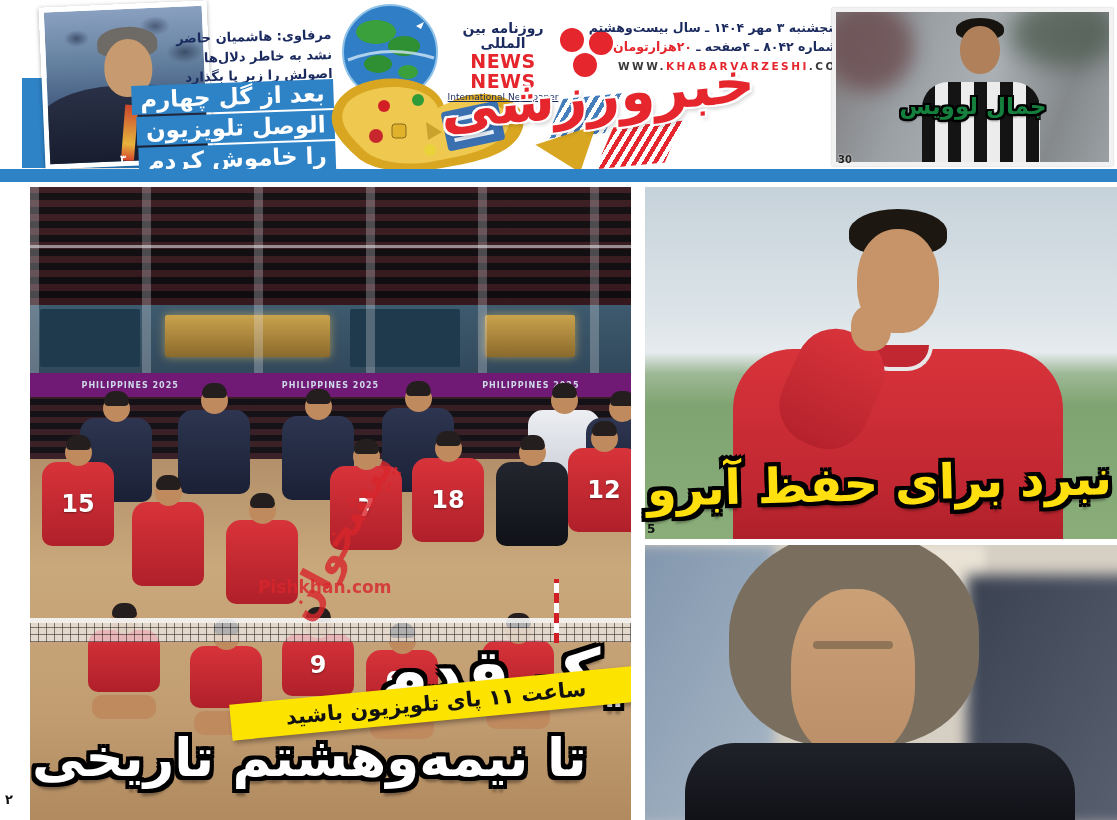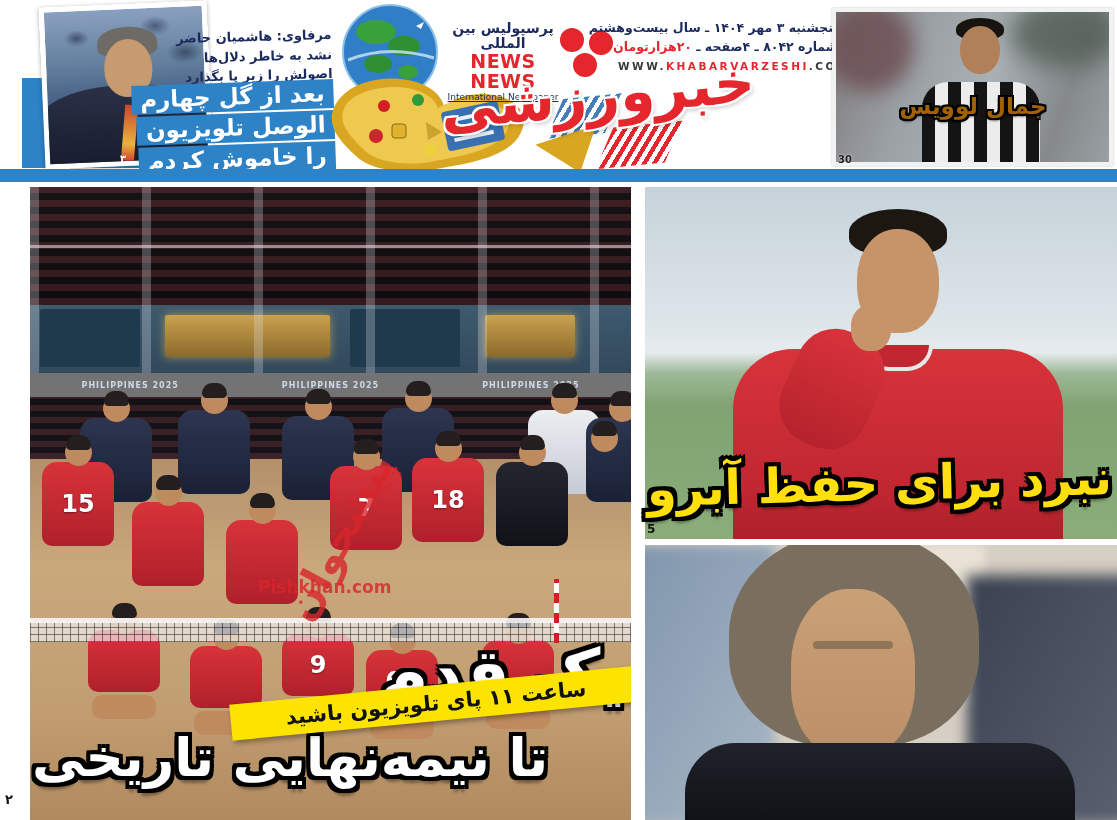--- a/index.html
+++ b/index.html
@@ -10,21 +10,21 @@
     font-family:"DejaVu Sans",sans-serif;
   }
   .abs{position:absolute;}
 
   
   .ow{color:#fff;text-shadow:
     -4px -4px 0 #000,4px -4px 0 #000,-4px 4px 0 #000,4px 4px 0 #000,
     -4px 0 0 #000,4px 0 0 #000,0 -4px 0 #000,0 4px 0 #000,
     -2px -2px 0 #000,2px -2px 0 #000,-2px 2px 0 #000,2px 2px 0 #000,
     0 7px 3px rgba(0,0,0,.35);}
-  .ow-sm{color:#a16207;text-shadow:
+  .ow-sm{color:#15803d;text-shadow:
     -2px -2px 0 #000,2px -2px 0 #000,-2px 2px 0 #000,2px 2px 0 #000,
     -2px 0 0 #000,2px 0 0 #000,0 -2px 0 #000,0 2px 0 #000,0 3px 2px rgba(0,0,0,.5);}
   .oy{color:#ffdf0e;text-shadow:
     -4px -4px 0 #000,4px -4px 0 #000,-4px 4px 0 #000,4px 4px 0 #000,
     -4px 0 0 #000,4px 0 0 #000,0 -4px 0 #000,0 4px 0 #000,
     -2px -2px 0 #000,2px -2px 0 #000,-2px 2px 0 #000,2px 2px 0 #000,
     0 6px 3px rgba(0,0,0,.4);}
 
   
   .blue-bar{left:0;top:169px;width:1117px;height:13px;background:#2e82c6;}
@@ -111,21 +111,21 @@
       repeating-linear-gradient(0deg,rgba(90,31,36,.45) 0 7px,rgba(10,8,10,.6) 7px 14px),
       linear-gradient(180deg,#2a2326,#151317);}
   .vb .pillars{position:absolute;left:0;top:0;width:100%;height:210px;
     background:repeating-linear-gradient(90deg,rgba(225,228,235,.28) 0 9px,transparent 9px 112px);}
   .vb .rail{position:absolute;left:0;top:58px;width:100%;height:3px;background:rgba(230,235,240,.55);}
   .vb .tierMid{position:absolute;left:0;top:118px;width:100%;height:68px;
     background:linear-gradient(180deg,#3e5a6e,#32495c);}
   .vb .goldbox{position:absolute;top:128px;height:42px;border-radius:2px;
     background:linear-gradient(180deg,#caa24d,#8a6a2c);box-shadow:0 0 10px rgba(230,190,90,.6);}
   .vb .panel{position:absolute;top:122px;height:58px;background:#1f3a4d;border-radius:2px;}
-  .vb .led{position:absolute;left:0;top:186px;width:100%;height:24px;background:#737373;
+  .vb .led{position:absolute;left:0;top:186px;width:100%;height:24px;background:#701a75;
     display:flex;align-items:center;justify-content:space-around;}
   .vb .led span{color:#cfd8e8;font-size:8px;font-weight:bold;letter-spacing:1px;white-space:nowrap;}
   .vb .tierLow{position:absolute;left:0;top:210px;width:100%;height:62px;
     background:
       repeating-linear-gradient(0deg,rgba(120,40,45,.28) 0 6px,rgba(12,10,14,.55) 6px 12px),
       linear-gradient(180deg,#1d1a1f,#242026);}
   .vb .court{position:absolute;left:0;top:272px;width:100%;height:361px;
     background:linear-gradient(180deg,#b3906a 0%,#c9a87c 30%,#c29d72 70%,#b18a5f 100%);}
   .vb .net{position:absolute;left:0;top:431px;width:100%;height:24px;z-index:5;opacity:.92;
     border-top:5px solid #f5f5f5;
@@ -254,21 +254,21 @@
     <circle cx="92" cy="28" r="6" fill="#2e9a38"></circle>
     <rect x="66" y="52" width="14" height="14" rx="3" fill="#e0b12a" stroke="#8a6a1c"></rect>
     <circle cx="50" cy="64" r="7" fill="#c9272e"></circle>
     <path d="M100,50 l16,10 -14,8 z" fill="#caa22e"></path>
     <rect x="118" y="34" width="58" height="40" rx="4" transform="rotate(-12 147 54)" fill="#3a6fb0"></rect>
     <path d="M126,44 h40 M126,54 h40 M126,64 h40" transform="rotate(-12 147 54)" stroke="#e8f0f8" stroke-width="4"></path>
     <circle cx="104" cy="78" r="6" fill="#e9d23a"></circle>
   </svg>
 
   <div class="abs tagline">
-    <div class="fa">پرسپولیس بین المللی</div>
+    <div class="fa">روزنامه بین المللی</div>
     <div class="en">NEWS NEWS</div>
     <div class="sub">International Newspaper</div>
   </div>
 
   <div class="abs dot" style="left:560px;top:28px;"></div>
   <div class="abs dot" style="left:589px;top:31px;"></div>
   <div class="abs dot" style="left:573px;top:53px;"></div>
 
   <div class="abs hatch-blue"></div>
   <div class="abs gold-tri"></div>
@@ -363,20 +363,23 @@
         <div class="torso red">
           <span class="num">18</span>
         </div>
       </div>
     <div class="fig" style="left:466px;top:252px;">
         <div class="head"></div>
         <div class="torso black"></div>
       </div>
     <div class="fig" style="left:538px;top:238px;">
         <div class="head"></div>
+        <div class="torso red">
+          <span class="num">12</span>
+        </div>
       </div>
     <div class="fig" style="left:196px;top:310px;">
         <div class="head"></div>
         <div class="torso red"></div>
       </div>
 
     <div class="fig sit" style="left:58px;top:420px;">
         <div class="head"></div>
         <div class="torso red"></div>
         <div class="legs"></div>
@@ -409,21 +412,21 @@
     <div class="net"></div>
     <div class="antenna"></div>
 
     <div class="abs wm-fa">پیشخوان</div>
     <div class="abs wm-en">Pishkhan.com</div>
 
     <div class="vb-h1 ow">یک قدم</div>
     <div class="abs vb-band">
       <span>ساعت ۱۱ پای تلویزیون باشید</span>
     </div>
-    <div class="vb-h2 ow">تا نیمه‌نهایی تاریخی</div>
+    <div class="vb-h2 ow">تا نیمه‌وهشتم تاریخی</div>
   </div>
   <div class="abs pg2">۲</div>
 
   <div class="abs rphoto1">
     <div class="torso"></div>
     <div class="collar"></div>
     <div class="crest"></div>
     <div class="arm"></div>
     <div class="hair"></div>
     <div class="face"></div>

